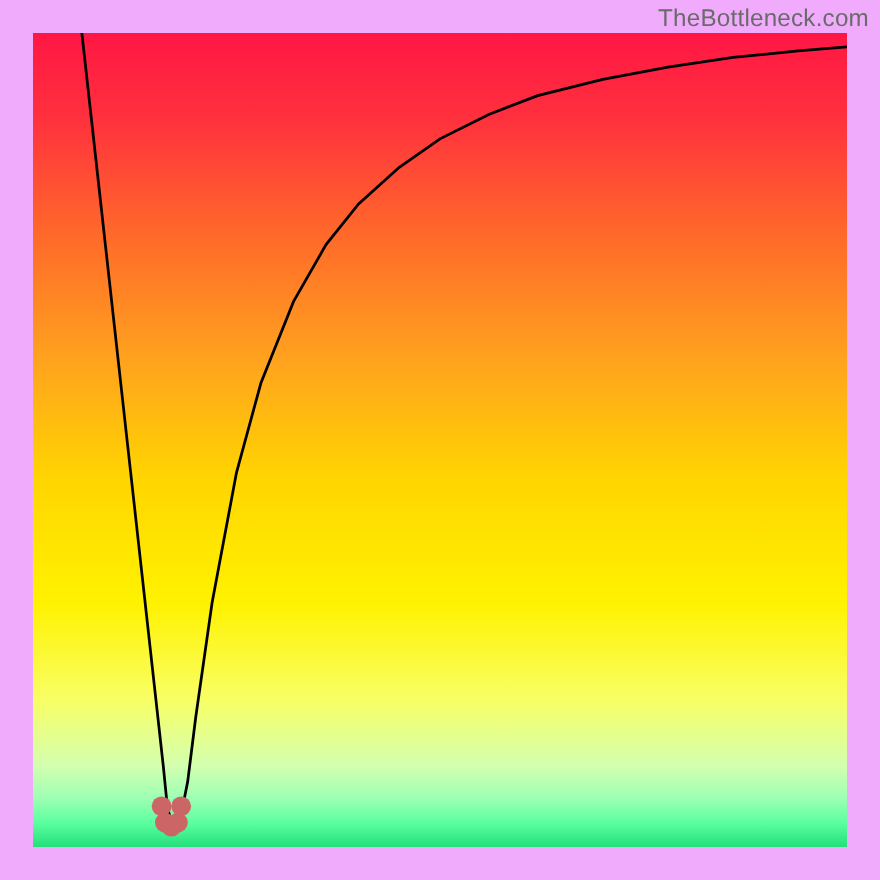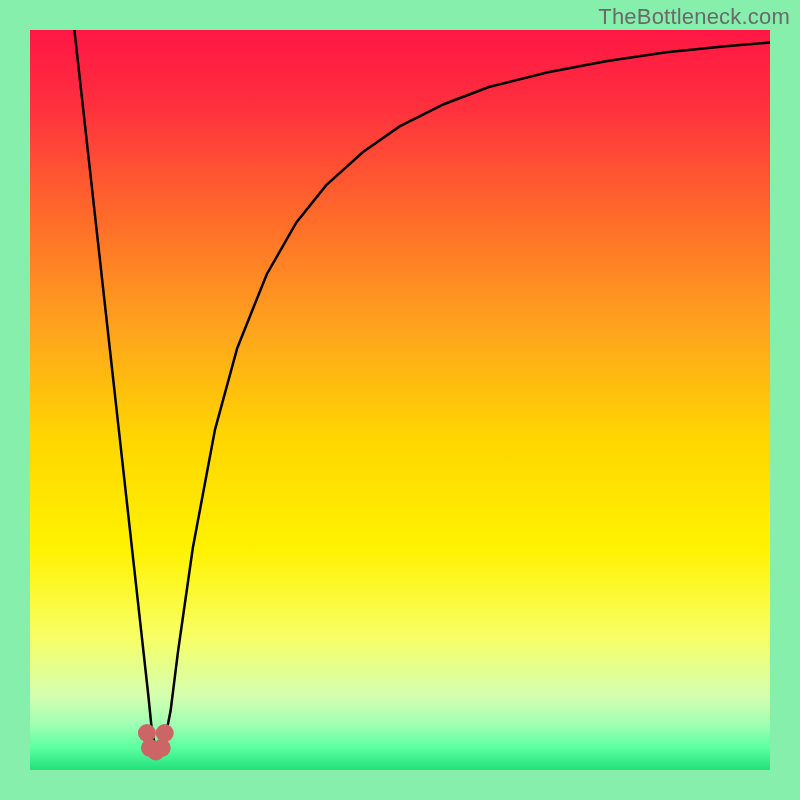--- a/index.html
+++ b/index.html
@@ -10,21 +10,21 @@
     overflow: hidden;
     background: #000;
     font-family: Arial, Helvetica, sans-serif;
   }
   .frame {
     position: absolute;
     left: 0;
     top: 0;
     width: 800px;
     height: 800px;
-    background: #86efac;
+    background: #f0abfc;
   }
   .plot {
     position: absolute;
     left: 30px;
     top: 30px;
     width: 740px;
     height: 740px;
     overflow: hidden;
   }
   .attribution {

